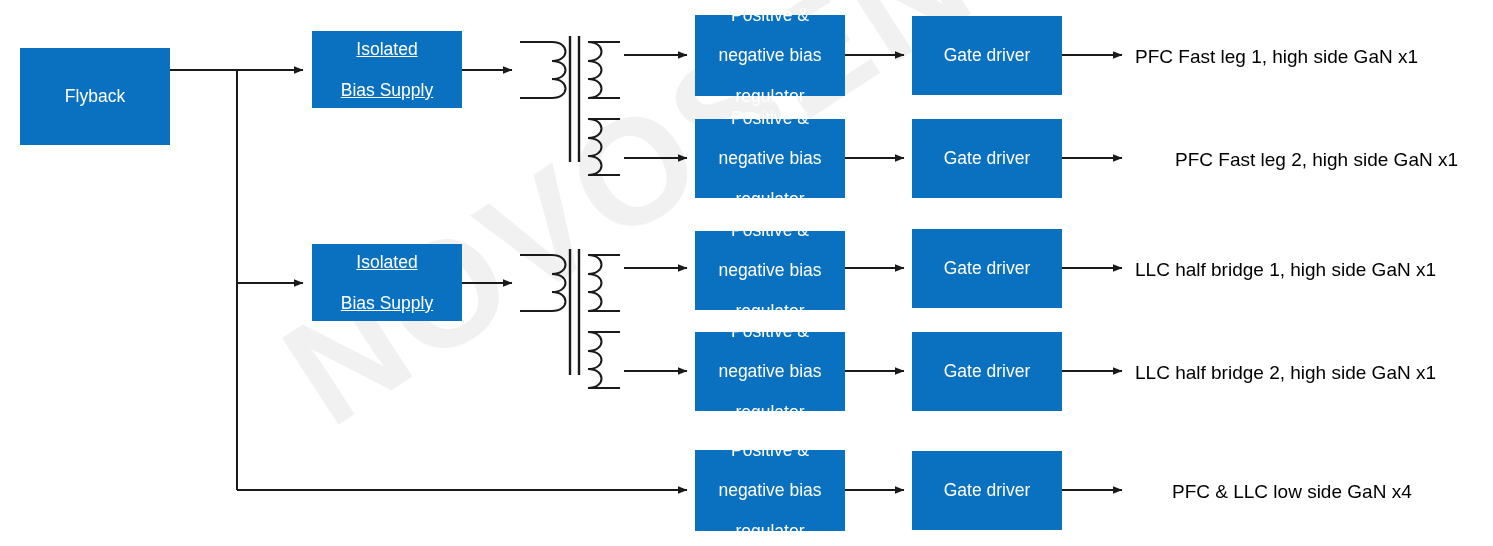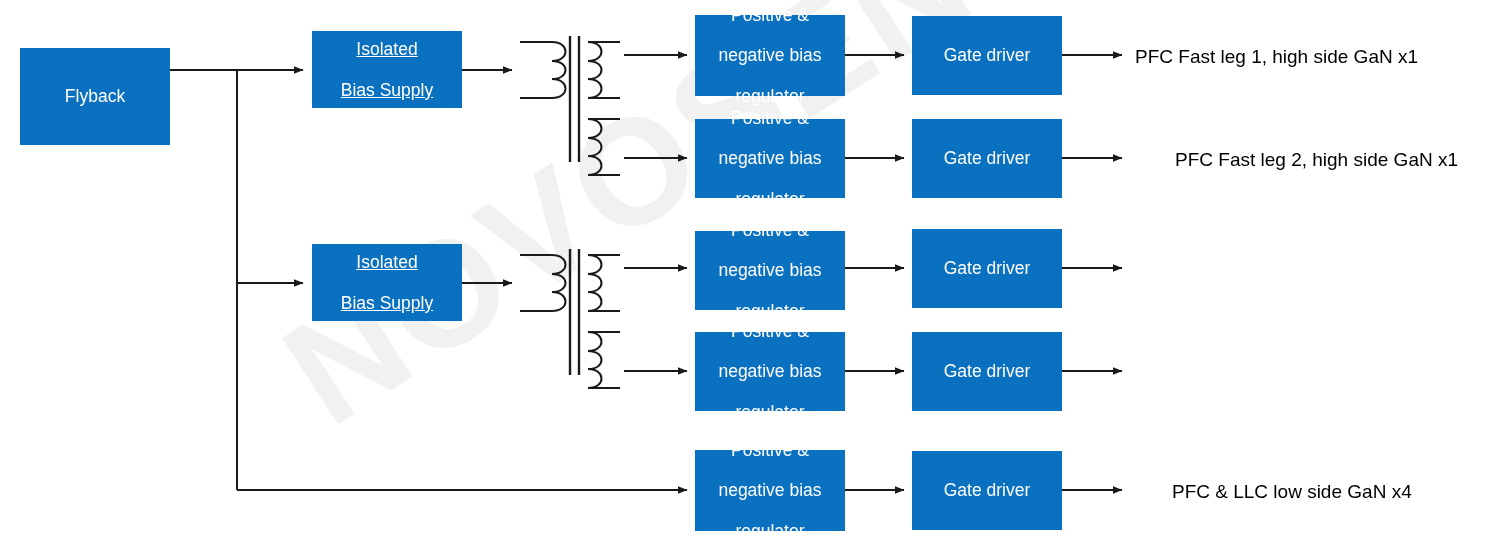--- a/index.html
+++ b/index.html
@@ -154,31 +154,33 @@
   <div class="bbox three-line" style="left:695px;top:231px;width:150px;height:79px;">
     <span>
       <span>Positive &amp;</span><br>
       <span>negative bias</span><br>
       <span>regulator</span>
     </span>
   </div>
   <div class="bbox" style="left:912px;top:229px;width:150px;height:79px;">
     <span>Gate driver</span>
   </div>
+  <div class="olabel" style="left:1135px;top:260px;">LLC half bridge 1, high side GaN x1</div>
 
   <div class="bbox three-line" style="left:695px;top:332px;width:150px;height:79px;">
     <span>
       <span>Positive &amp;</span><br>
       <span>negative bias</span><br>
       <span>regulator</span>
     </span>
   </div>
   <div class="bbox" style="left:912px;top:332px;width:150px;height:79px;">
     <span>Gate driver</span>
   </div>
+  <div class="olabel" style="left:1135px;top:363px;">LLC half bridge 2, high side GaN x1</div>
 
   <div class="bbox three-line" style="left:695px;top:450px;width:150px;height:81px;">
     <span>
       <span>Positive &amp;</span><br>
       <span>negative bias</span><br>
       <span>regulator</span>
     </span>
   </div>
   <div class="bbox" style="left:912px;top:451px;width:150px;height:79px;">
     <span>Gate driver</span>

